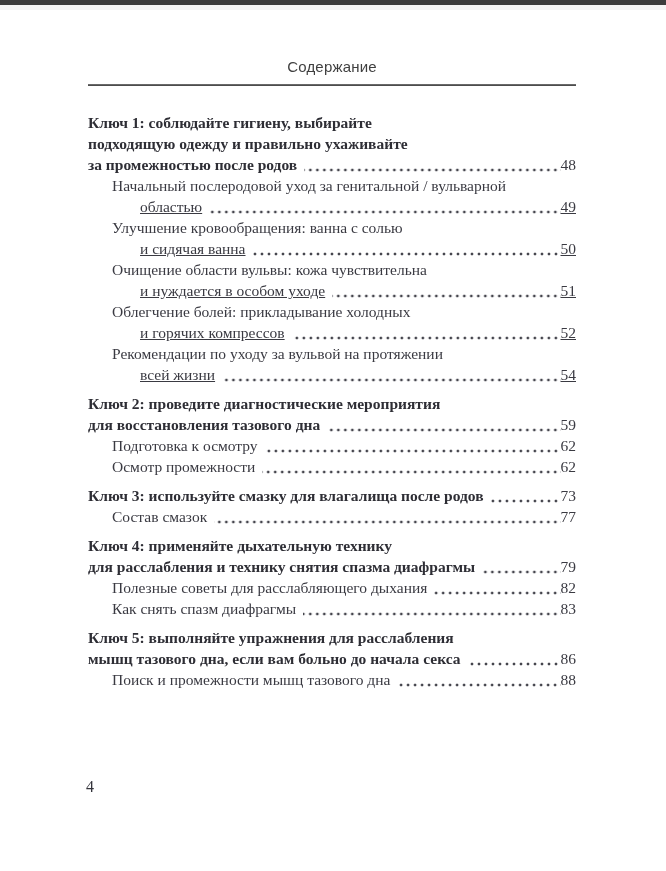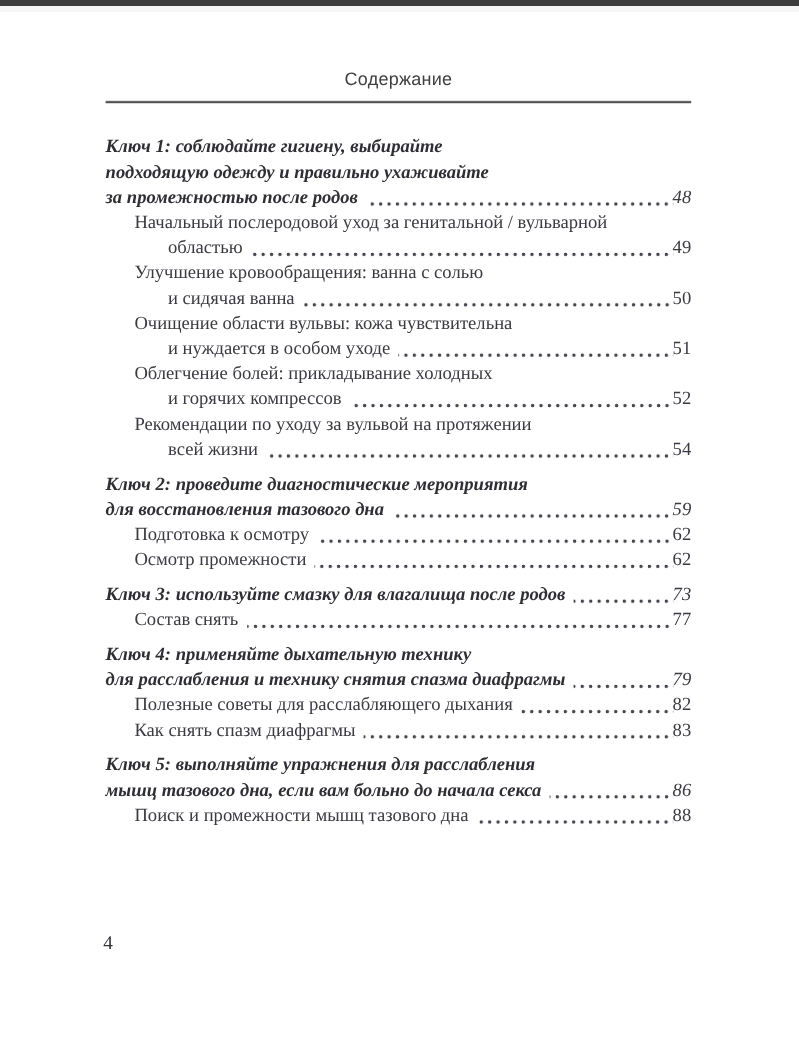--- a/index.html
+++ b/index.html
@@ -31,24 +31,24 @@
     color:#3f3f3f;
     letter-spacing:.2px;
   }
   .header-rule{
     margin-top:8px;
     height:2px;
     background:linear-gradient(#787878,#3f3f3f);
   }
   .toc{margin-top:26px;font-size:15.5px;line-height:21px;}
   .toc-section + .toc-section{margin-top:8px;}
-  .toc-heading .line{font-weight:700;color:var(--bold-text);font-style:italic;}
+  .toc-heading .line{font-weight:700;color:var(--bold-text);}
   .line{white-space:nowrap;}
   .toc-entry .line{padding-left:24px;}
-  .toc-entry .line.cont{padding-left:52px;}
+  .toc-entry .line.cont{padding-left:52px;text-decoration:underline;}
   .row{display:flex;align-items:flex-end;}
   .row .txt{white-space:nowrap;}
   .leader{
     flex:1 1 auto;
     min-width:14px;
     height:4px;
     align-self:flex-end;
     margin:0 0 3px 7px;
     background-image:radial-gradient(circle at 2px 2px,var(--dot) 1.2px,transparent 1.7px);
     background-size:7px 4px;
@@ -152,21 +152,21 @@
         <section class="toc-section">
           <div class="toc-heading">
             <div class="line row">
               <span class="txt">Ключ 3: используйте смазку для влагалища после родов</span>
               <span class="leader"></span>
               <span class="pagenum">73</span>
             </div>
           </div>
           <div class="toc-entry">
             <div class="line row">
-              <span class="txt">Состав снять</span>
+              <span class="txt">Состав смазок</span>
               <span class="leader"></span>
               <span class="pagenum">77</span>
             </div>
           </div>
         </section>
         <section class="toc-section">
           <div class="toc-heading">
             <div class="line">Ключ 4: применяйте дыхательную технику</div>
             <div class="line cont row">
               <span class="txt">для расслабления и технику снятия спазма диафрагмы</span>

